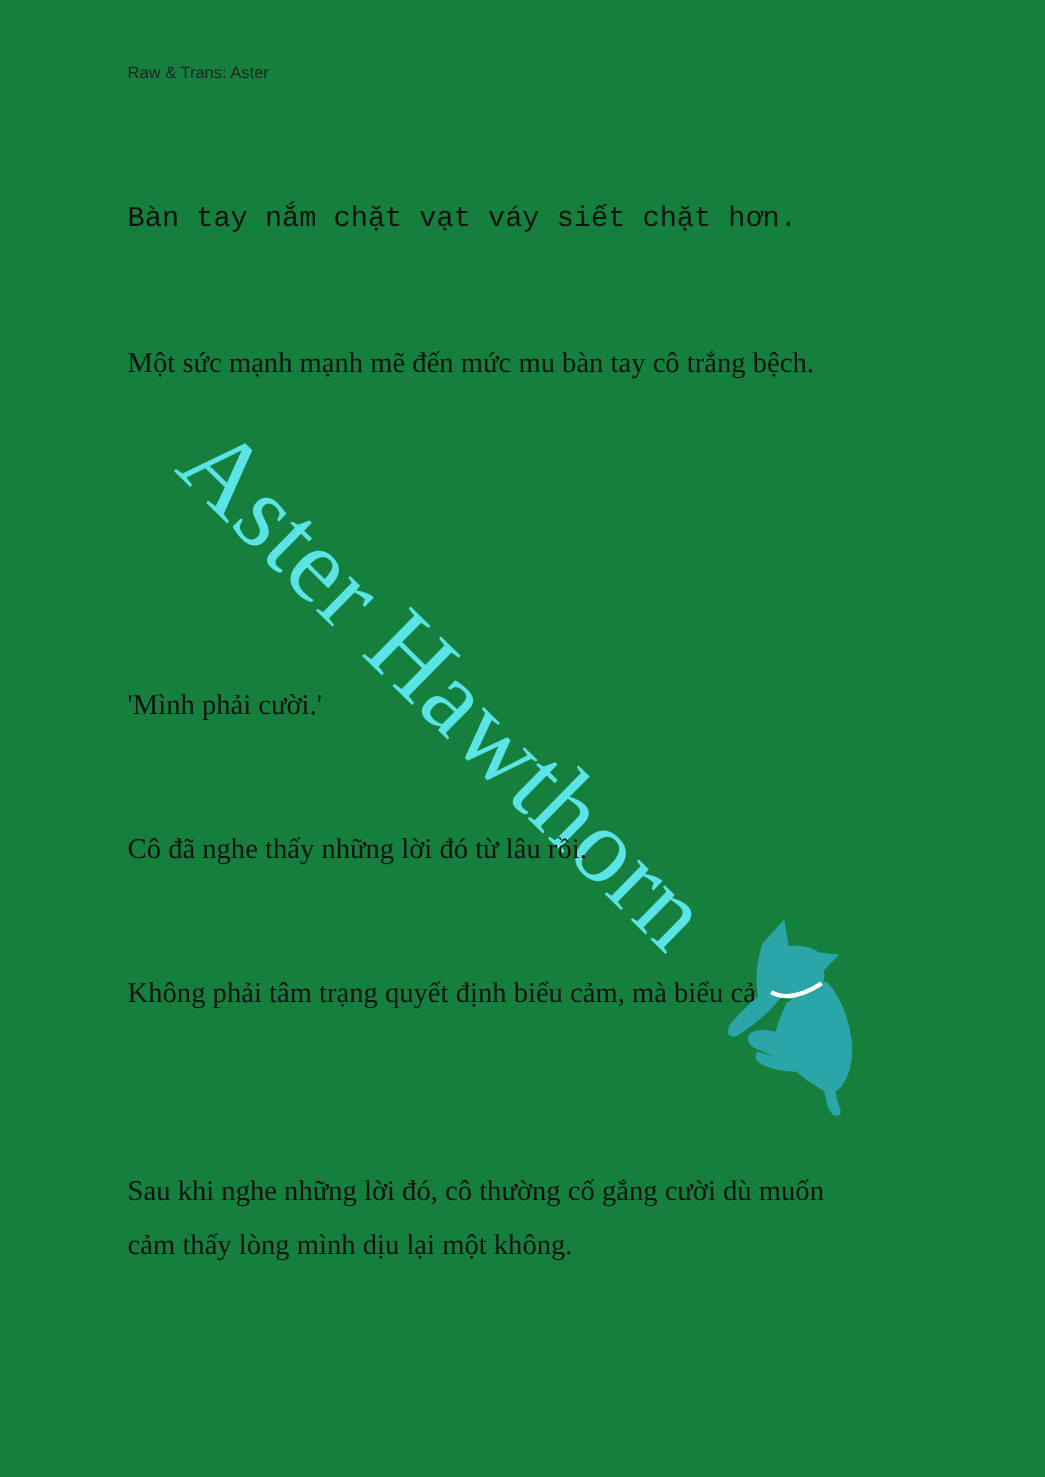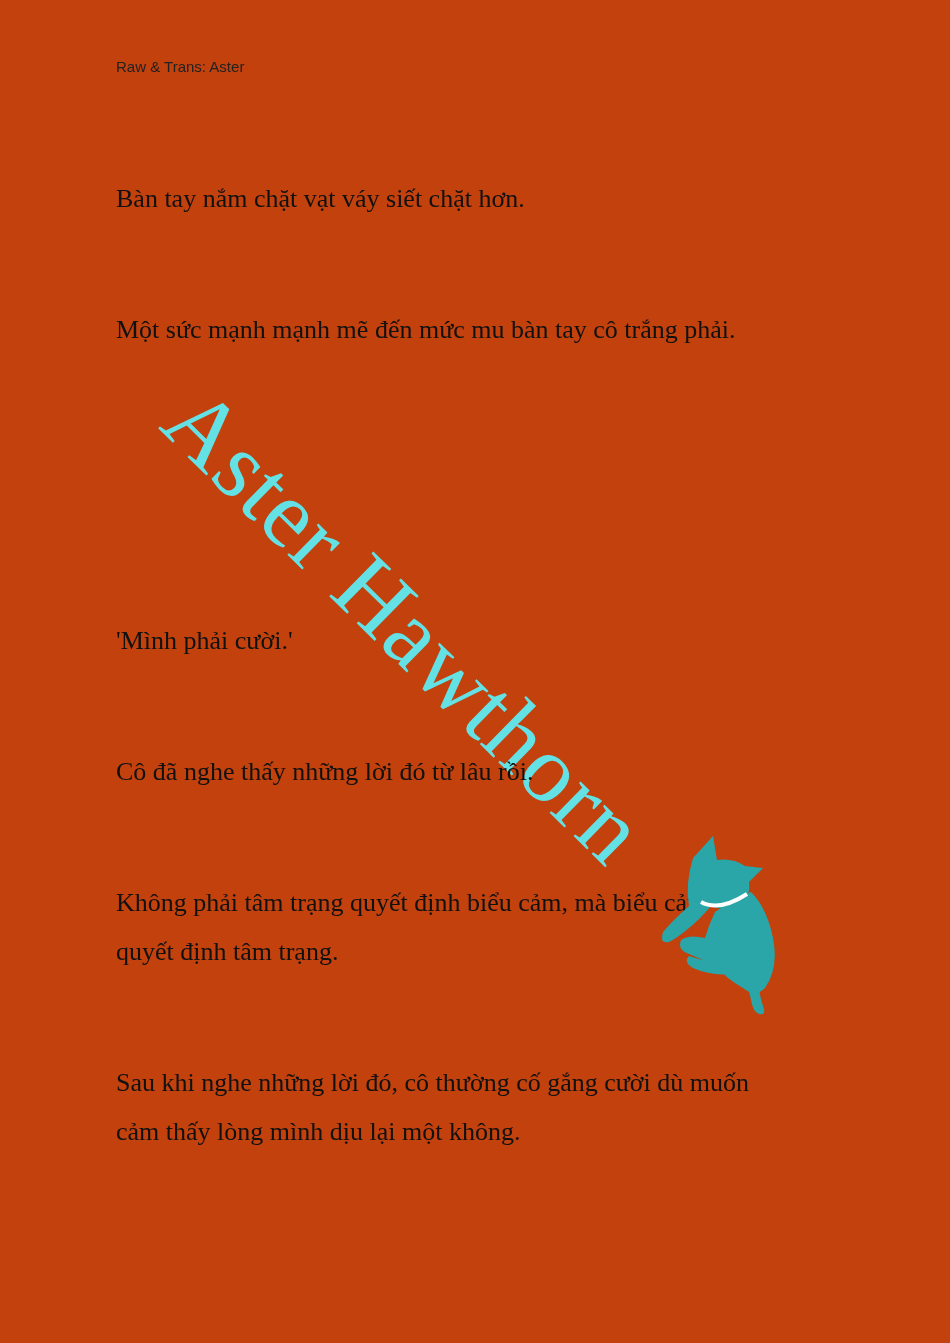--- a/index.html
+++ b/index.html
@@ -11,21 +11,21 @@
       width: 950px;
       height: 1343px;
       position: relative;
       overflow: hidden;
     }
     .page {
       position: absolute;
       left: 0; top: 0;
       width: 950px;
       height: 1343px;
-      background: #c2410c;
+      background: #15803d;
     }
     .header-credit {
       position: absolute;
       left: 116px;
       top: 58px;
       font-family: "Liberation Sans", sans-serif;
       font-size: 15px;
       color: #222222;
       white-space: nowrap;
     }
@@ -62,42 +62,41 @@
       z-index: 4;
     }
   </style>
 </head>
 <body>
 
 <div class="page">
 
   <div class="header-credit">Raw &amp; Trans: Aster</div>
 
-  <div class="para" style="top:174px;">
+  <div class="para" style="top:174px;font-family:Liberation Mono, monospace;">
     <span class="line">Bàn tay nắm chặt vạt váy siết chặt hơn.</span>
   </div>
 
   <div class="para" style="top:305px;">
-    <span class="line">Một sức mạnh mạnh mẽ đến mức mu bàn tay cô trắng phải.</span>
+    <span class="line">Một sức mạnh mạnh mẽ đến mức mu bàn tay cô trắng bệch.</span>
   </div>
 
   <div class="para" style="top:436px;">
   </div>
 
   <div class="para" style="top:616px;font-family:Liberation Serif, serif;">
     <span class="line">'Mình phải cười.'</span>
   </div>
 
   <div class="para" style="top:747px;text-align:right;">
     <span class="line">Cô đã nghe thấy những lời đó từ lâu rồi.</span>
   </div>
 
   <div class="para" style="top:878px;">
     <span class="line">Không phải tâm trạng quyết định biểu cảm, mà biểu cảm</span>
-    <span class="line">quyết định tâm trạng.</span>
   </div>
 
   <div class="para" style="top:1058px;font-family:Liberation Serif, serif;">
     <span class="line">Sau khi nghe những lời đó, cô thường cố gắng cười dù muốn</span>
     <span class="line">cảm thấy lòng mình dịu lại một không.</span>
   </div>
 
   <div class="watermark">Aster Hawthorn</div>
 
   <svg class="cat" viewBox="0 0 130 190" xmlns="http://www.w3.org/2000/svg">

